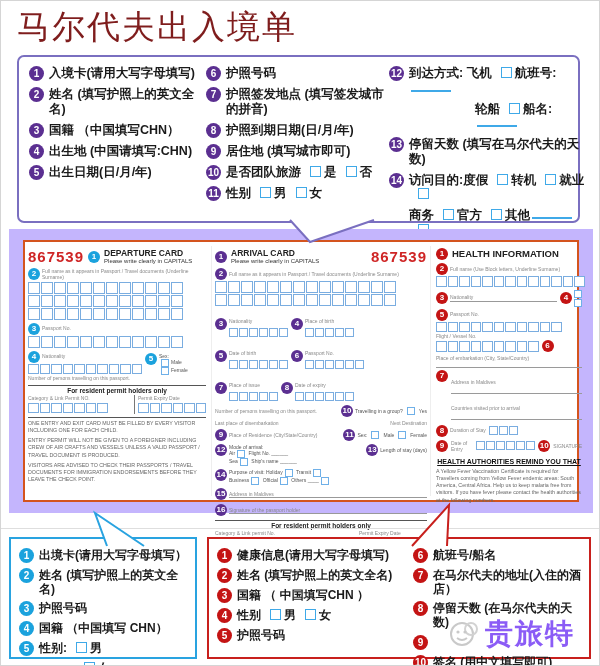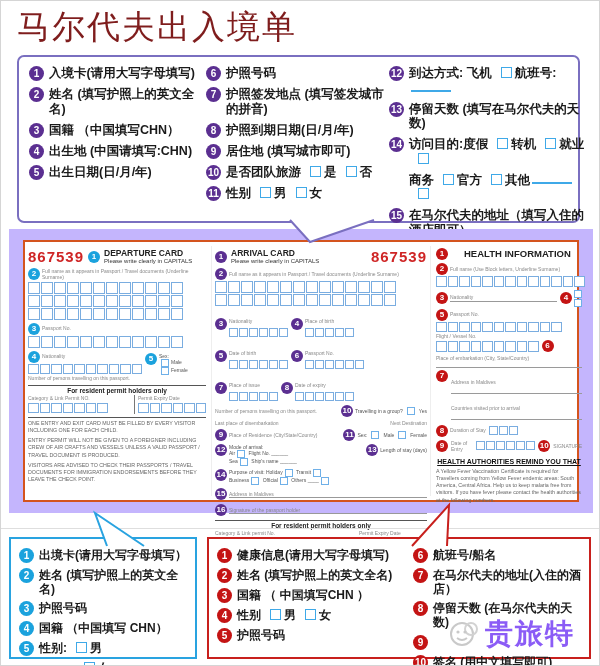--- a/index.html
+++ b/index.html
@@ -116,20 +116,23 @@
           <span class="num">11</span>
           <span class="ibody"><span class="itx">性别</span><span class="cb"></span><span class="itx">男</span><span class="cb"></span><span class="itx">女</span></span>
         </div>
       </div>
     <div id="tcol3" class="icol">
 
     <div class="item">
           <span class="num">12</span>
           <span class="ibody"><span class="itx">到达方式: 飞机</span><span class="cb"></span><span class="itx">航班号:</span><span class="ln"></span></span>
         </div>
+        <div class="item ind1">
+          <span class="ibody"><span class="itx">轮船</span><span class="cb"></span><span class="itx">船名:</span><span class="ln"></span></span>
+        </div>
         <div class="item">
           <span class="num">13</span>
           <span class="ibody"><span class="itx">停留天数 (填写在马尔代夫的天数)</span></span>
         </div>
         <div class="item">
           <span class="num">14</span>
           <span class="ibody"><span class="itx">访问目的:度假</span><span class="cb"></span><span class="itx">转机</span><span class="cb"></span><span class="itx">就业</span><span class="cb"></span></span>
         </div>
         <div class="item ind2">
           <span class="ibody"><span class="itx">商务</span><span class="cb"></span><span class="itx">官方</span><span class="cb"></span><span class="itx">其他</span><span class="ln"></span><span class="cb"></span></span>
@@ -495,21 +498,21 @@
                   <span class="bx"></span>
                 </div>
             </div>
           </div>
         </div>
       </div>
 
       <div id="heacard" class="card">
         <div class="chead">
           <span class="fn rd2">1</span>
-          <span class="ctit" style="font-size:9.5px;margin-left:12px;">HEALTH INFORMATION</span>
+          <span class="ctit" style="font-size:9.5px;">HEALTH INFORMATION</span>
         </div>
         <div class="fgrp">
             <span class="fn rd2">2</span>
           <span class="fl">Full name (Use Block letters, Underline Surname)</span>
           </div>
         <div class="bxrow sm">
             <span class="bx"></span>
             <span class="bx"></span>
             <span class="bx"></span>
             <span class="bx"></span>

